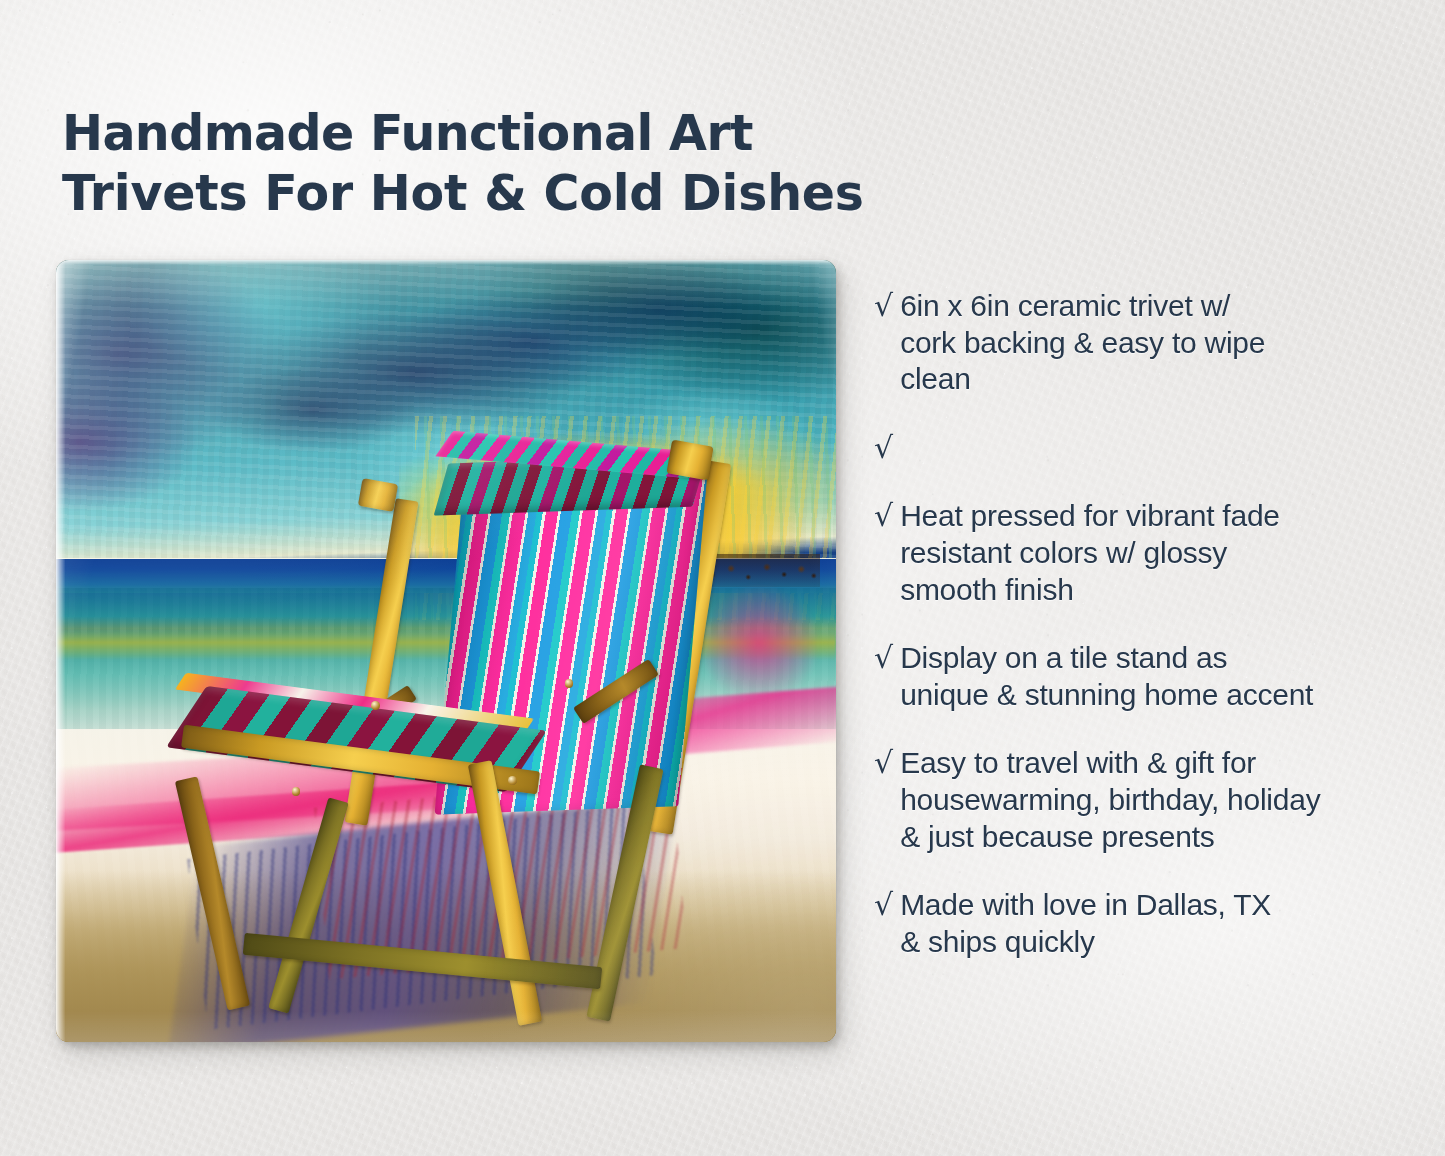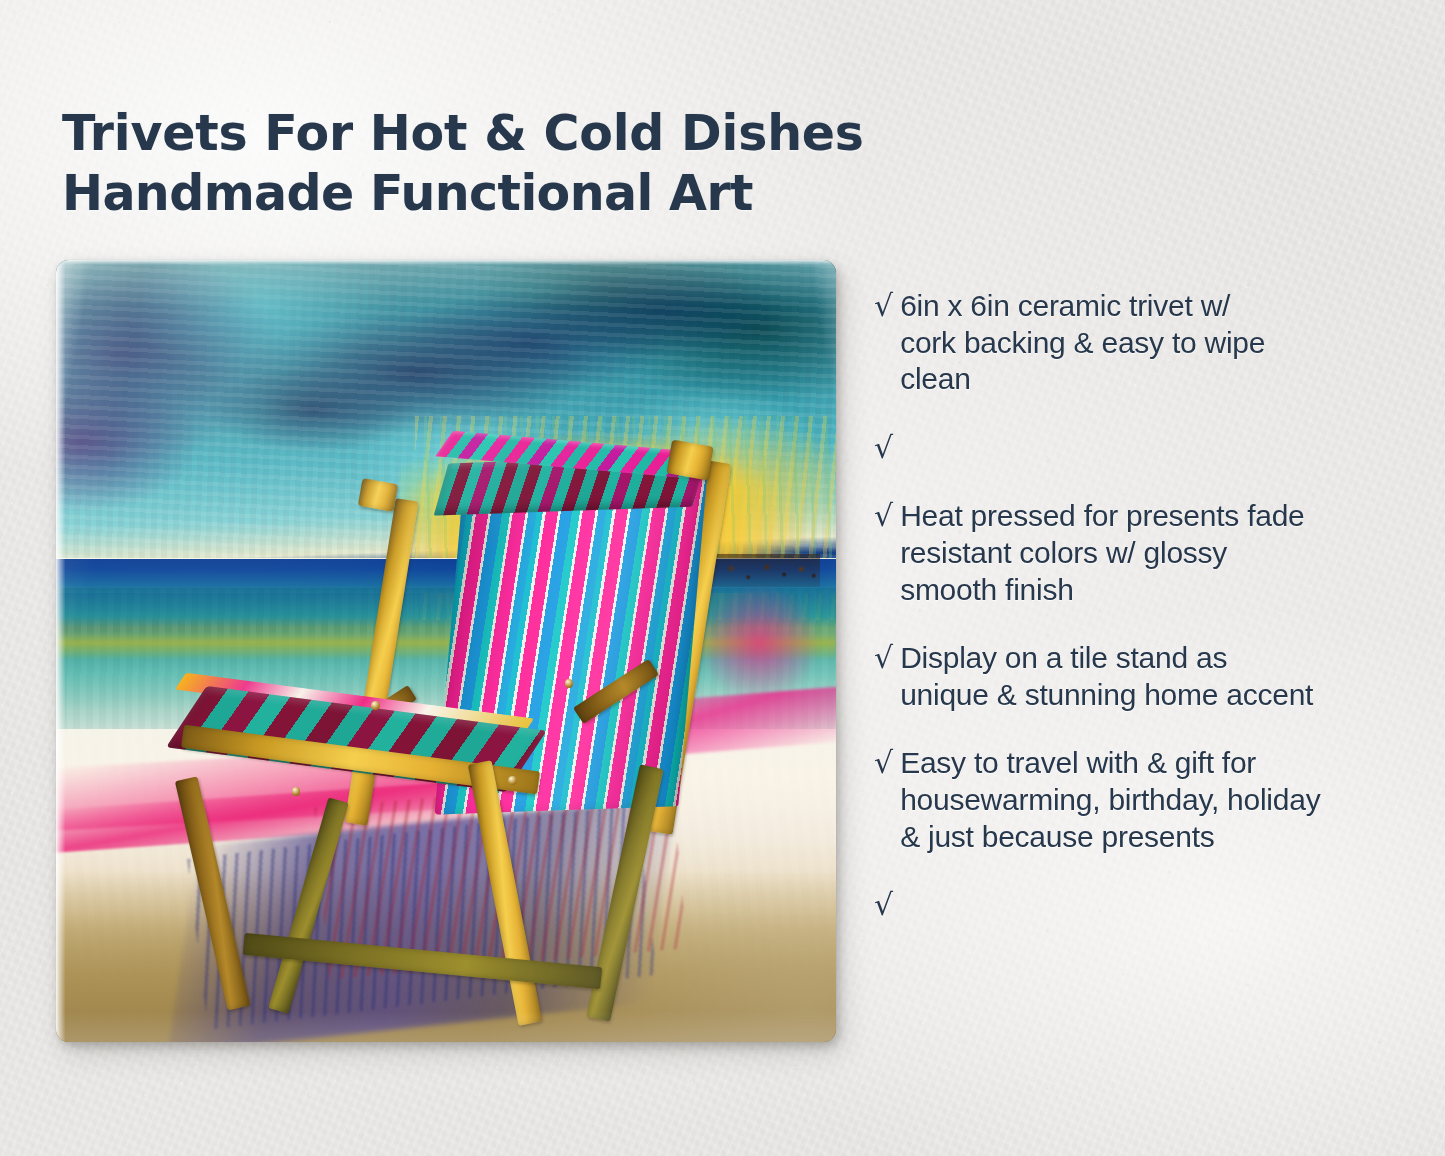--- a/index.html
+++ b/index.html
@@ -410,22 +410,22 @@
     white-space:pre-line;
     text-shadow:0 1px 1px rgba(255,255,255,.8);
   }
 </style>
 </head>
 <body>
 
 <div id="canvas"></div>
 
 <div id="heading">
+  <span class="hline l1">Handmade Functional Art</span>
   <span class="hline l2">Trivets For Hot &amp; Cold Dishes</span>
-  <span class="hline l1">Handmade Functional Art</span>
 </div>
 
 <div id="tile-wrap">
   <div id="tile">
 
     <div class="p-base"></div>
     <div class="p-sky"></div>
     <div class="p-sky2"></div>
     <div class="p-sun"></div>
     <div class="p-sun-strokes"></div>
@@ -487,35 +487,37 @@
 cork backing &amp; easy to wipe
 clean</span>
   </div>
 
   <div class="feature">
     <span class="ftick">√</span>
   </div>
 
   <div class="feature">
     <span class="ftick">√</span>
-    <span class="ftext">Heat pressed for presents fade
+    <span class="ftext">Heat pressed for vibrant fade
 resistant colors w/ glossy
 smooth finish</span>
   </div>
 
   <div class="feature">
     <span class="ftick">√</span>
     <span class="ftext">Display on a tile stand as
 unique &amp; stunning home accent</span>
   </div>
 
   <div class="feature">
     <span class="ftick">√</span>
     <span class="ftext">Easy to travel with &amp; gift for
 housewarming, birthday, holiday
 &amp; just because presents</span>
   </div>
 
   <div class="feature">
     <span class="ftick">√</span>
+    <span class="ftext">Made with love in Dallas, TX
+&amp; ships quickly</span>
   </div>
 
 </div>
 
 </body></html>

